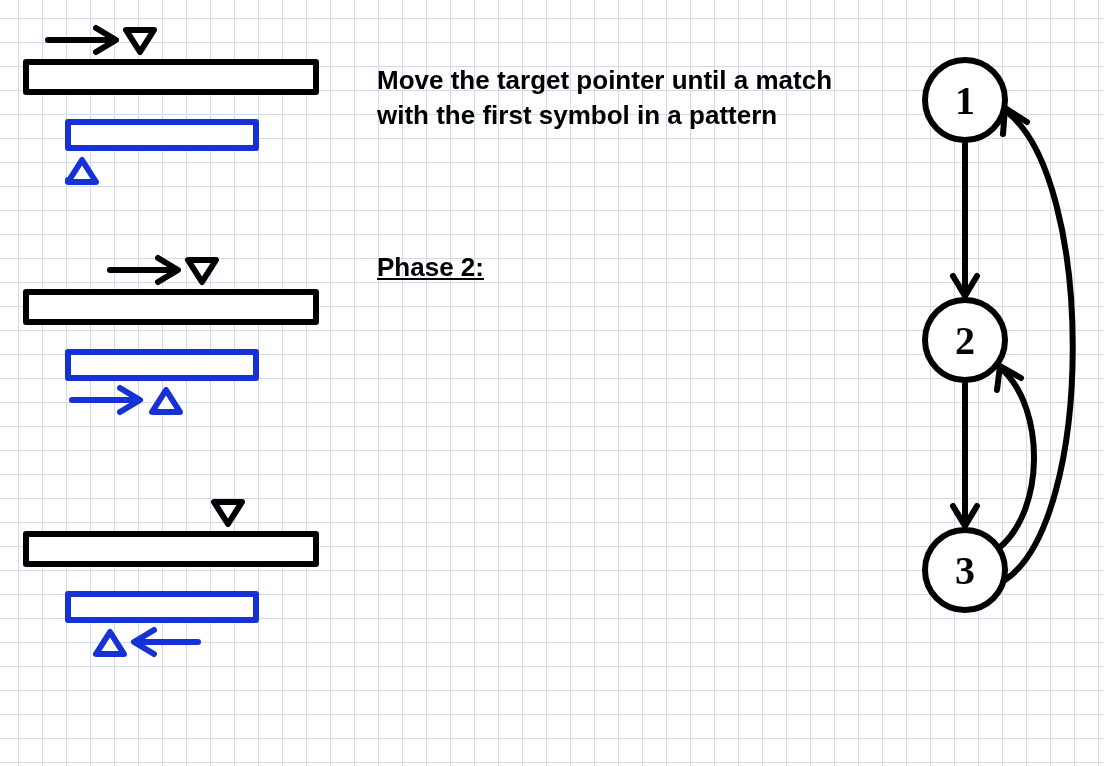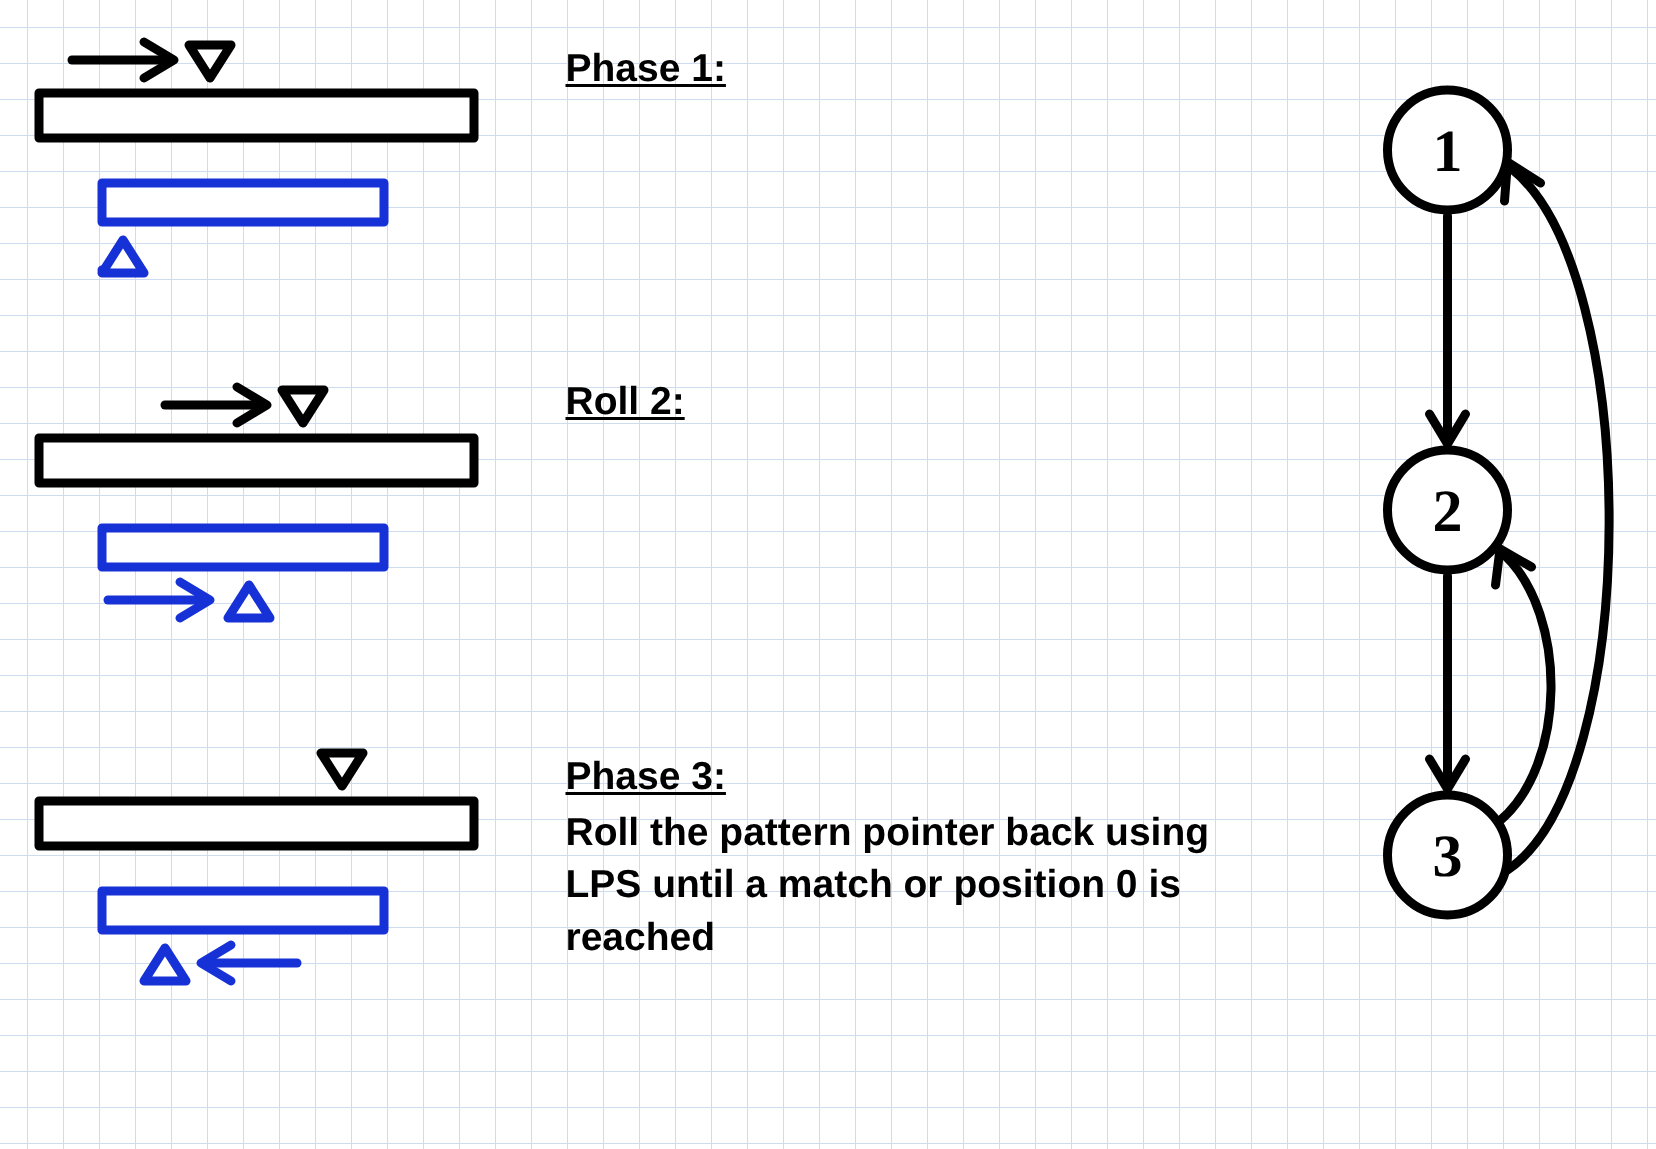--- a/index.html
+++ b/index.html
@@ -108,31 +108,28 @@
       <polygon points="78,164 106,164 92,142"></polygon>
     </g>
 
     <g stroke="#1631d6" stroke-width="6" fill="none" stroke-linecap="round" stroke-linejoin="round">
       <line x1="180" y1="152" x2="120" y2="152"></line>
       <polyline points="136,140 116,152 136,164"></polyline>
     </g>
   </svg>
 
   <div class="phase-text" style="left:377px; top:28px;">
-    <span class="phase-title">Phase 1:</span><br>
+    <br>
+    <span>Move the target pointer until a match with the first symbol in a pattern</span>
   </div>
 
   <div class="phase-text" style="left:377px; top:250px;">
-    <span class="phase-title">Roll 2:</span><br>
+    <span class="phase-title">Phase 2:</span><br>
   </div>
 
-  <div class="phase-text" style="left:377px; top:500px;">
-    <span class="phase-title">Phase 3:</span><br>
-    <span>Roll the pattern pointer back using LPS until a match or position 0 is reached</span>
-  </div>
 
   <svg viewBox="0 0 200 620" width="200" height="620" style="left:895px; top:40px;">
 
     <circle cx="70" cy="60" r="40" fill="#fff" stroke="#000" stroke-width="6"></circle>
     <text x="70" y="74" text-anchor="middle" font-family="Comic Sans MS, cursive" font-size="40" font-weight="700">1</text>
 
     <circle cx="70" cy="300" r="40" fill="#fff" stroke="#000" stroke-width="6"></circle>
     <text x="70" y="314" text-anchor="middle" font-family="Comic Sans MS, cursive" font-size="40" font-weight="700">2</text>
 
     <circle cx="70" cy="530" r="40" fill="#fff" stroke="#000" stroke-width="6"></circle>

